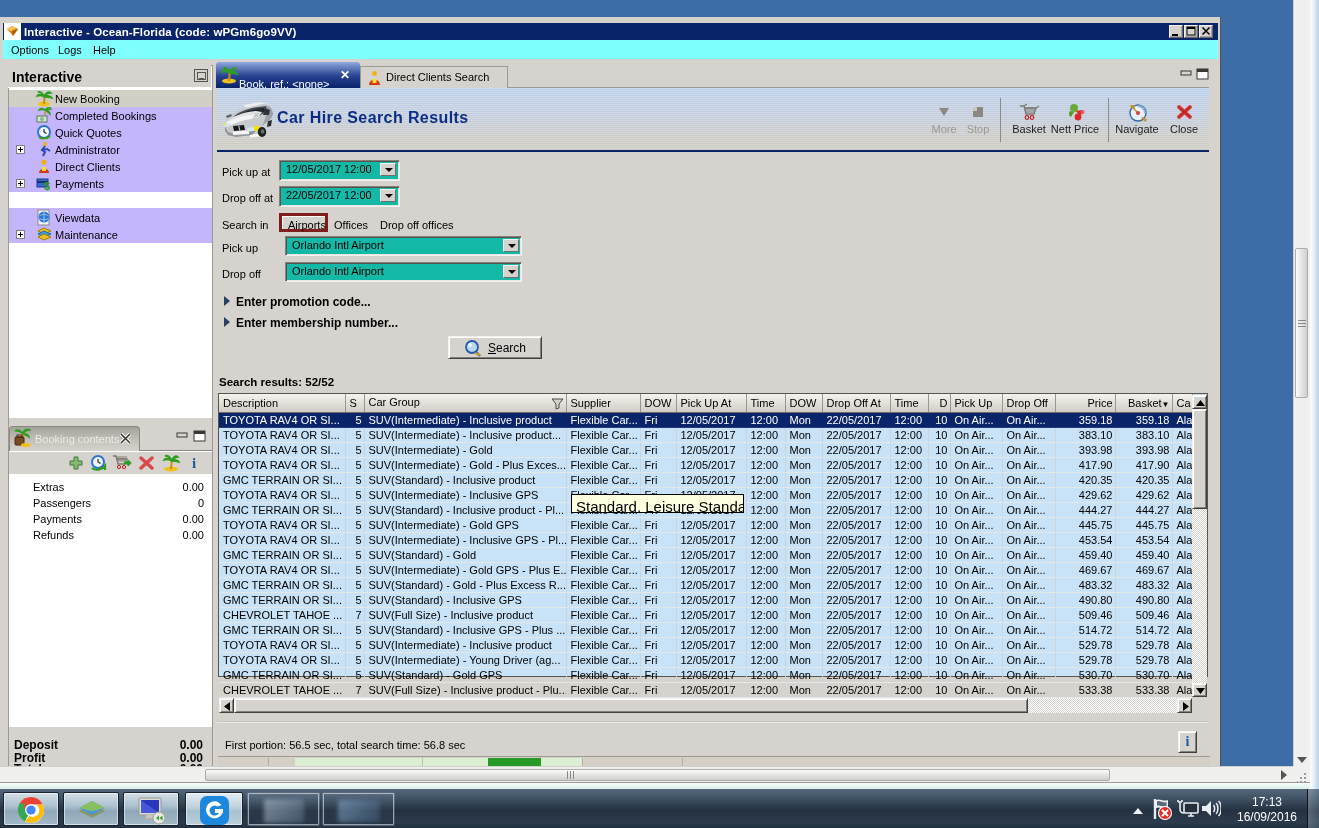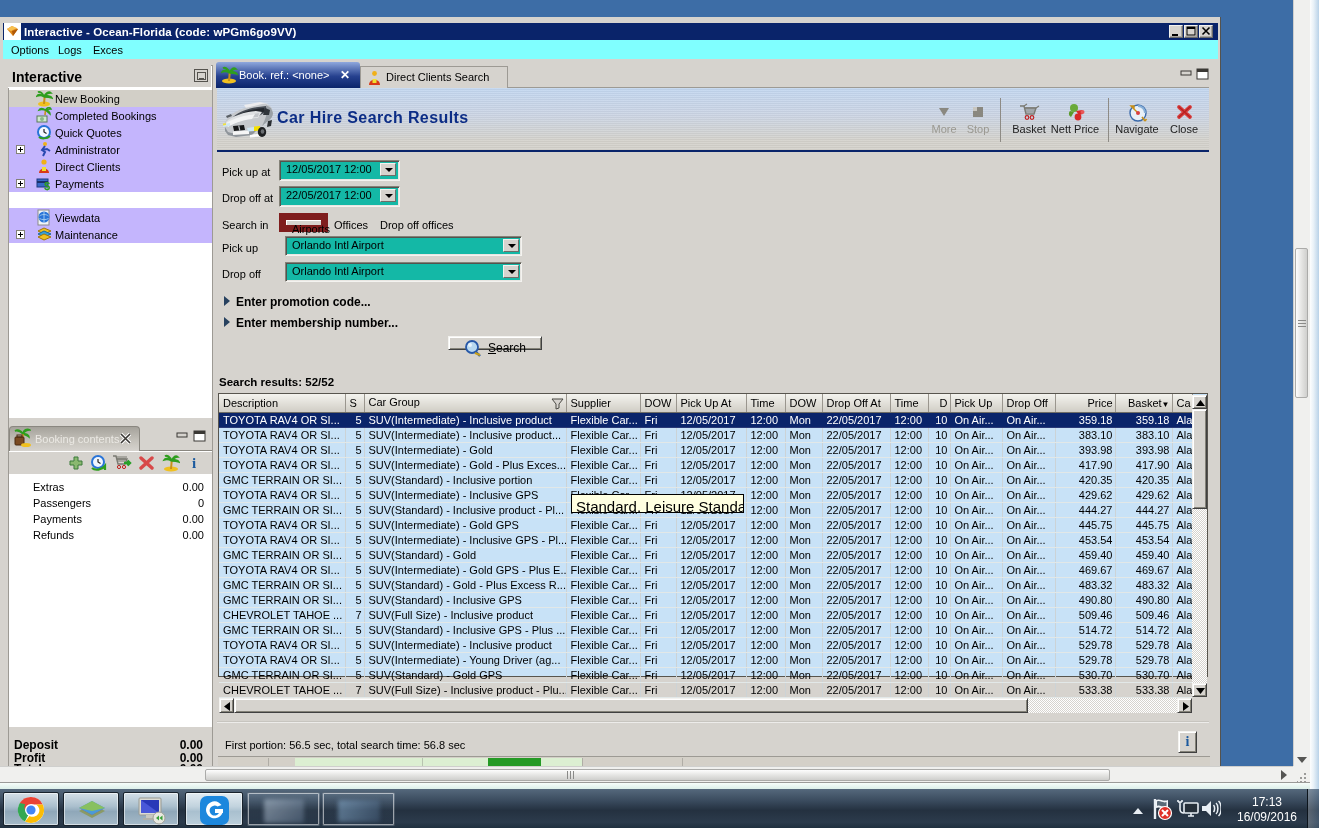--- a/index.html
+++ b/index.html
@@ -39,41 +39,41 @@
 #btoolbar { left:9px; top:452px; width:203px; height:23px; background:#d6d3ce; border-bottom:1px solid #fff; }
 #blist { left:9px; top:476px; width:203px; height:251px; background:#fff; }
 .brow { position:absolute; left:9px; width:203px; height:16px; }
 .brow .l { position:absolute; left:24px; top:0px; }
 .brow .r { position:absolute; right:8px; top:0px; }
 #bsum { left:9px; top:727px; width:203px; height:41px; background:#d6d3ce; font-weight:bold; font-size:12px; overflow:hidden; }
 
 
 
 #tab1 { left:216px; top:62px; width:144px; height:26px; background:linear-gradient(#8fa8dd,#26418f 55%,#0a246a); border-radius:3px 3px 0 0; color:#fff; }
-#tab1 span { position:absolute; left:23px; top:7px; }
+#tab1 span { position:absolute; left:23px; top:16px; }
 #tab1 .x { position:absolute; left:124px; top:6px; color:#fff; font-weight:bold; font-size:12px; }
 #tab2 { left:360px; top:66px; width:148px; height:22px; background:#d6d3ce; border:1px solid #9d9a94; border-bottom:none; }
 #tab2 span { position:absolute; left:25px; top:4px; }
 
 #hdr { left:217px; top:88px; width:992px; height:62px; background:repeating-linear-gradient(180deg, rgba(255,255,255,0.09) 0 1px, rgba(0,0,0,0.035) 1px 2px), linear-gradient(#c3d7f0,#ccd5e4 45%,#d4d2cc 85%); }
 #hdrline { left:217px; top:150px; width:992px; height:2px; background:#0a246a; }
 #hdrtitle { left:277px; top:109px; font-size:16px; font-weight:bold; color:#0c2d86; letter-spacing:0.4px; }
 .tbtn { top:123px; text-align:center; color:#1c1c1c; position:absolute; font-size:11px; }
 .tbtn.dis { color:#9a9890; }
 .tsep { top:98px; width:1px; height:44px; background:#8e8b85; position:absolute; }
 
 #form { left:217px; top:152px; width:992px; height:239px; background:#d6d3ce; }
 .flabel { position:absolute; font-size:11px; }
 .field { position:absolute; background:#14b8a6; border:1px solid; border-color:#848278 #f4f3f0 #f4f3f0 #848278; box-shadow:inset 1px 1px 0 #55534e, inset -1px -1px 0 #e8e6e2; }
 .field .tx { position:absolute; left:6px; top:2px; font-size:11px; }
 .drop { position:absolute; top:2px; width:16px; height:13px; background:#d6d3ce; border:1px solid; border-color:#f4f3f0 #6f6d68 #6f6d68 #f4f3f0; }
 .drop:after { content:""; position:absolute; left:4px; top:4px; border:4px solid transparent; border-top:4px solid #000; }
 .exp { position:absolute; font-weight:bold; font-size:12px; }
 .exp:before { content:""; position:absolute; left:-12px; top:1px; border:5px solid transparent; border-left:6px solid #27415f; }
-#searchbtn { left:448px; top:336px; width:94px; height:14px; background:#d6d3ce; border:1px solid; border-color:#f4f3f0 #404040 #404040 #f4f3f0; box-shadow:inset 1px 1px 0 #fff, inset -1px -1px 0 #848278; }
+#searchbtn { left:448px; top:336px; width:94px; height:23px; background:#d6d3ce; border:1px solid; border-color:#f4f3f0 #404040 #404040 #f4f3f0; box-shadow:inset 1px 1px 0 #fff, inset -1px -1px 0 #848278; }
 #searchbtn span { position:absolute; left:39px; top:4px; font-size:12px; }
 #searchbtn u { text-decoration:underline; }
 
 #sres { left:219px; top:376px; font-weight:bold; font-size:11.5px; }
 #grid { left:218px; top:393px; width:990px; height:284px; border:1px solid #58554e; background:#c8e2f7; }
 #gtable { position:absolute; left:0px; top:0px; border-collapse:collapse; table-layout:fixed; }
 #gtable td, #gtable th { overflow:hidden; white-space:nowrap; padding:0 2px 0 4px; font-weight:normal; font-size:11px; height:15px; }
 #gtable thead th { background:linear-gradient(#f4f3ee,#d0cdc5); border-right:1px solid #9a968e; border-bottom:1px solid #6f6d66; text-align:left; height:18px; padding-top:1px; }
 #gtable td { border-right:1px solid #ccd3d6; border-bottom:1px solid #e2e8e8; }
 #gtable tr.sel td { background:#0a246a; color:#fff; border-right-color:#0a246a; border-bottom-color:#2a3a78; }
@@ -125,21 +125,21 @@
 <div class="abs winbtn" style="left:1184px;"><svg width="12" height="11">
       <rect x="2" y="1" width="8" height="8" fill="none" stroke="#000" stroke-width="1"></rect>
       <rect x="2" y="1" width="8" height="2" fill="#000"></rect>
     </svg></div>
 <div class="abs winbtn" style="left:1199px;"><svg width="12" height="11">
       <path d="M2.5 1.5 L9.5 8.5 M9.5 1.5 L2.5 8.5" stroke="#000" stroke-width="1.6"></path>
     </svg></div>
 <div id="menubar" class="abs"></div>
 <div class="abs menuitem" style="left:11px;">Options</div>
 <div class="abs menuitem" style="left:58px;">Logs</div>
-<div class="abs menuitem" style="left:93px;">Exces</div>
+<div class="abs menuitem" style="left:93px;">Help</div>
 
 <div id="lpanel" class="abs"></div>
 <div id="lhead" class="abs">
     <b>Interactive</b>
   </div>
 <div id="lheadbtn" class="abs"></div>
 
 <div class="trow sel" style="top:90px;">
     <span class="ticon"><svg width="17" height="17" viewBox="0 0 17 17">
         <ellipse cx="8" cy="14" rx="6" ry="2.4" fill="#f0c020"></ellipse>
@@ -388,21 +388,21 @@
 <div class="field abs" style="left:279px; top:160px; width:121px; height:21px;">
     <span class="tx">12/05/2017 12:00</span>
     <span class="drop" style="right:3px;"></span>
   </div>
 <div class="flabel abs" style="left:222px; top:192px;">Drop off at</div>
 <div class="field abs" style="left:279px; top:186px; width:121px; height:21px;">
     <span class="tx">22/05/2017 12:00</span>
     <span class="drop" style="right:3px;"></span>
   </div>
 <div class="flabel abs" style="left:222px; top:219px;">Search in</div>
-<div class="abs" style="left:279px; top:213px; width:49px; height:19px; background:#d6d3ce; border:7px solid #7f1d1d; box-shadow:inset 1px 1px 0 #fff;">
+<div class="abs" style="left:279px; top:213px; width:49px; height:19px; background:#d6d3ce; border:3px solid #7f1d1d; box-shadow:inset 1px 1px 0 #fff;">
     <span style="position:absolute; left:6px; top:3px;">Airports</span>
   </div>
 <div class="flabel abs" style="left:334px; top:219px;">Offices</div>
 <div class="flabel abs" style="left:380px; top:219px;">Drop off offices</div>
 <div class="flabel abs" style="left:222px; top:242px;">Pick up</div>
 <div class="field abs" style="left:285px; top:236px; width:237px; height:20px;">
     <span class="tx">Orlando Intl Airport</span>
     <span class="drop" style="right:2px;"></span>
   </div>
 <div class="flabel abs" style="left:222px; top:268px;">Drop off</div>
@@ -534,21 +534,21 @@
           <td class="num">10</td>
           <td>On Air...</td>
           <td>On Air...</td>
           <td class="num">417.90</td>
           <td class="num">417.90</td>
           <td>Alam</td>
         </tr>
         <tr>
           <td>GMC TERRAIN OR SI...</td>
           <td class="num">5</td>
-          <td>SUV(Standard) - Inclusive portion</td>
+          <td>SUV(Standard) - Inclusive product</td>
           <td>Flexible Car...</td>
           <td>Fri</td>
           <td>12/05/2017</td>
           <td>12:00</td>
           <td>Mon</td>
           <td>22/05/2017</td>
           <td>12:00</td>
           <td class="num">10</td>
           <td>On Air...</td>
           <td>On Air...</td>

